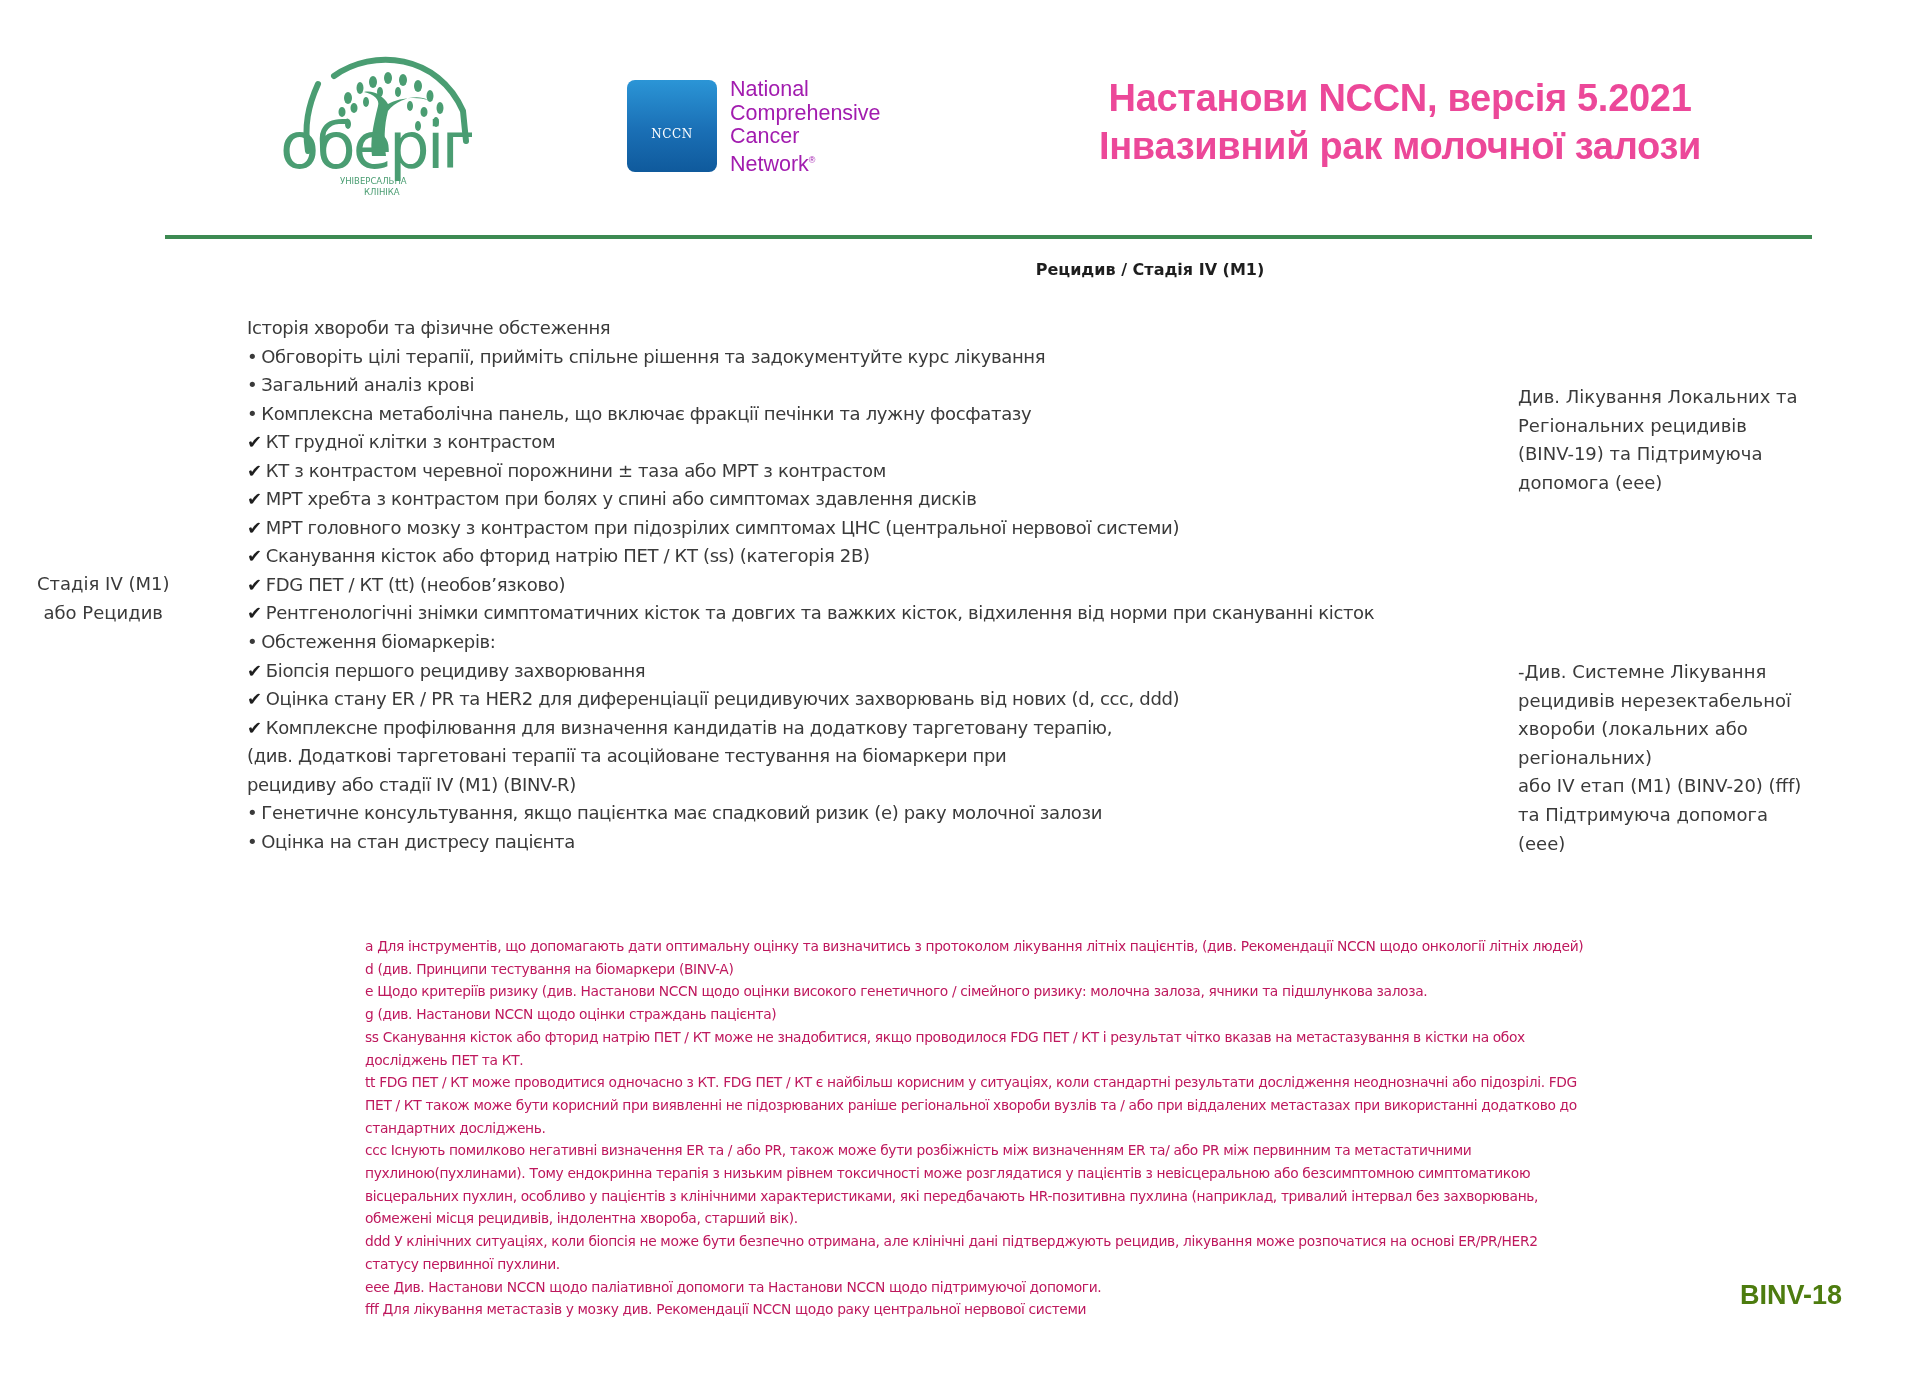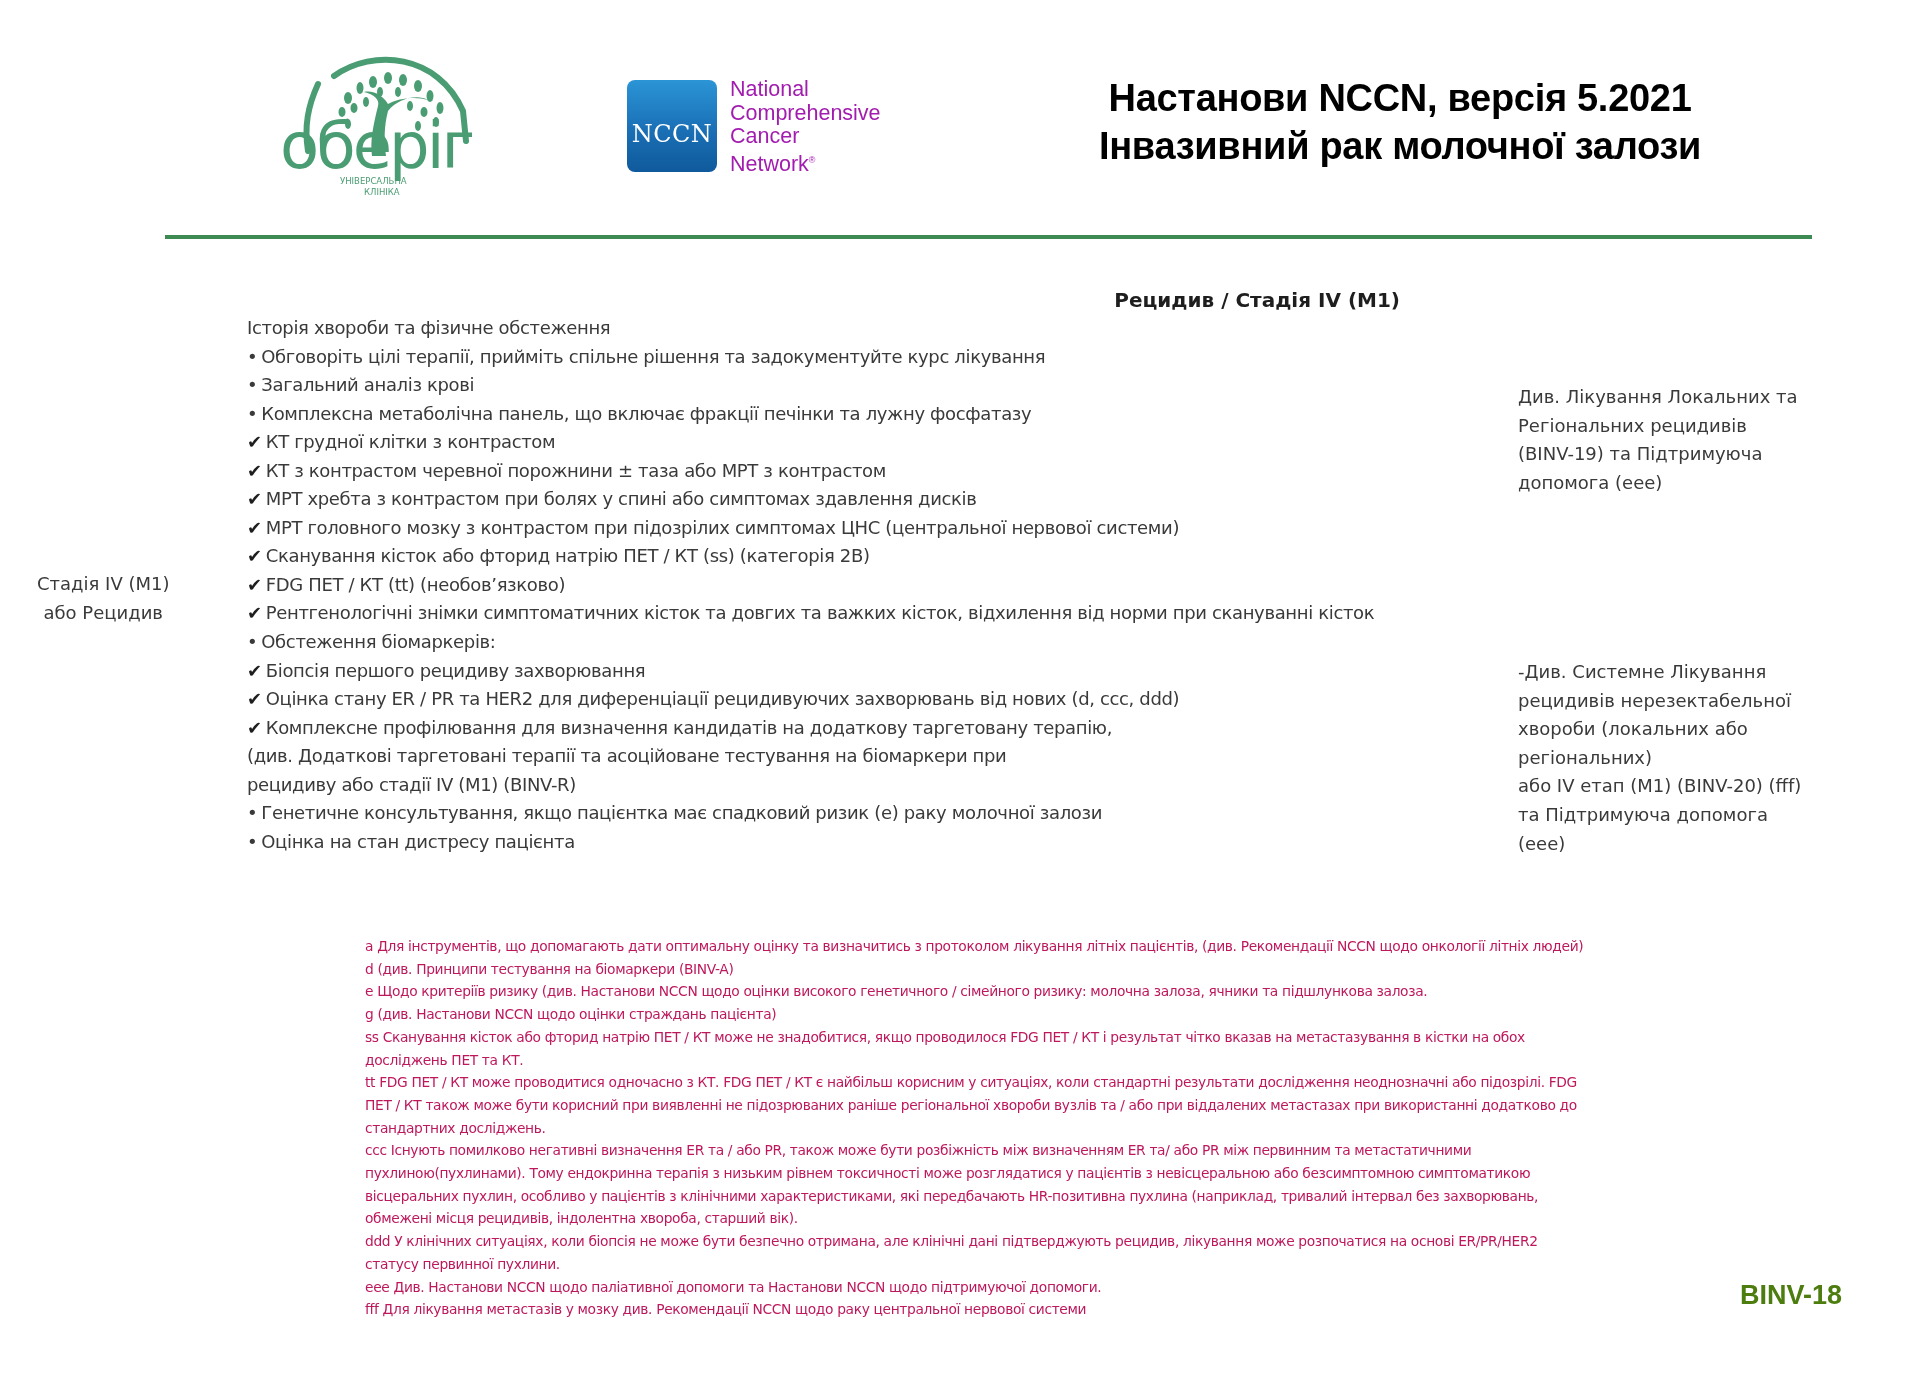--- a/index.html
+++ b/index.html
@@ -6,33 +6,33 @@
   body { width: 1920px; height: 1376px; position: relative; overflow: hidden;
          font-family: "DejaVu Sans", sans-serif; color: #3a3a3a; }
   .abs { position: absolute; }
 
   
   #oberig-logo { left: 278px; top: 56px; width: 215px; height: 145px; }
   
   #nccn-box { left: 627px; top: 80px; width: 90px; height: 92px; border-radius: 8px;
               background: linear-gradient(180deg, #2b95d6 0%, #1a6fb5 55%, #0f5a9c 100%);
               display: flex; align-items: center; justify-content: center; }
-  #nccn-box span { color: #fff; font-family: "DejaVu Serif", serif; font-size: 24px; letter-spacing: 0.5px; margin-top: 15px; }
+  #nccn-box span { color: #fff; font-family: "DejaVu Serif", serif; font-size: 12px; letter-spacing: 0.5px; margin-top: 15px; }
   #nccn-text { left: 730px; top: 78px; font-family: "Liberation Sans", sans-serif; font-size: 21.5px; line-height: 23.5px; color: #a21caf; }
   #nccn-text sup { font-size: 9px; }
 
   
   #header-title { left: 1040px; top: 74px; width: 720px; text-align: center;
-                  font-family: "Liberation Sans", sans-serif; font-weight: bold; color: #000000;
+                  font-family: "Liberation Sans", sans-serif; font-weight: bold; color: #ec4899;
                   font-size: 38px; line-height: 48px; letter-spacing: -0.3px; }
 
   #header-rule { left: 165px; top: 235px; width: 1647px; height: 4px; background: #3d8a52; }
 
-  #section-title { left: 900px; top: 260px; width: 500px; text-align: right;
-                   font-family: "DejaVu Sans", sans-serif; font-weight: bold; font-size: 20px; color: #1e1e1e; margin-top: 28px; }
+  #section-title { left: 900px; top: 260px; width: 500px; text-align: center;
+                   font-family: "DejaVu Sans", sans-serif; font-weight: bold; font-size: 16px; color: #1e1e1e; }
 
   #stage-label { left: 37px; top: 570px; font-size: 18px; line-height: 28.6px; color: #3a3a3a; text-align: center; }
 
   #workup { left: 247px; top: 314px; font-size: 18px; line-height: 28.55px; color: #3a3a3a; letter-spacing: -0.35px; }
   #workup .line { white-space: nowrap; }
   .check { color: #1e1e1e; font-weight: bold; margin-right: 4px; }
   .bullet { margin-right: 4px; }
 
   #ref-local { left: 1518px; top: 383px; font-size: 18px; line-height: 28.6px; color: #3a3a3a; width: 340px; }
   #ref-systemic { left: 1518px; top: 658px; font-size: 18px; line-height: 28.6px; color: #3a3a3a; width: 340px; }

